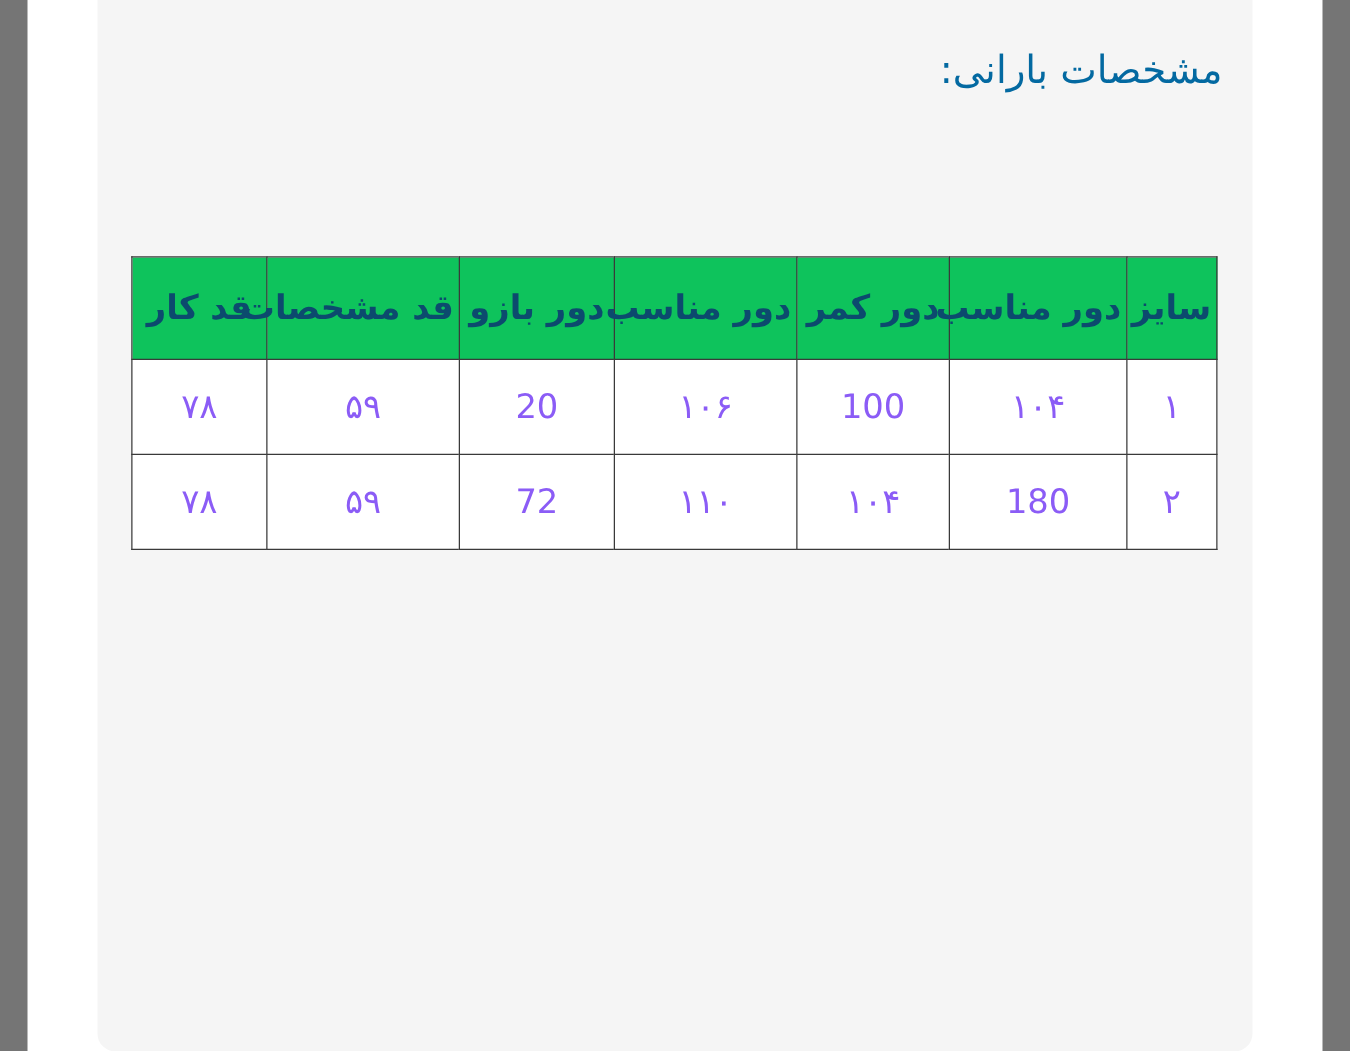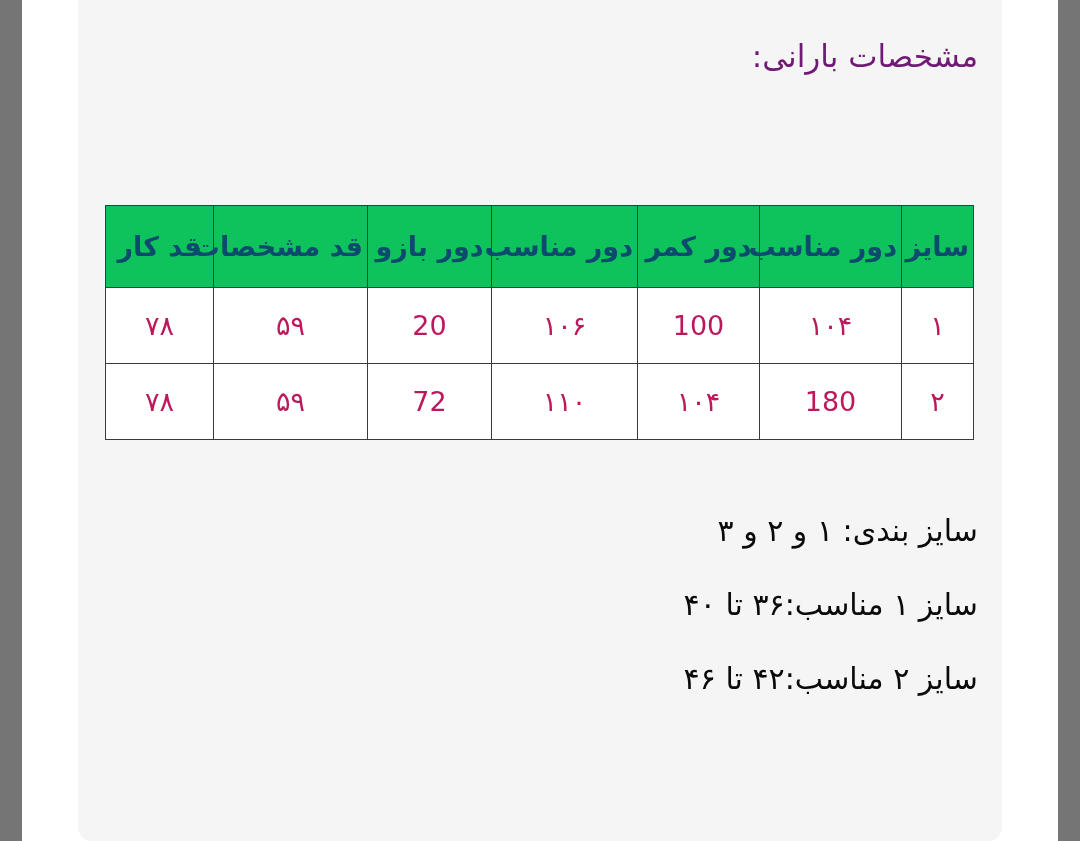--- a/index.html
+++ b/index.html
@@ -41,21 +41,21 @@
     border-bottom-right-radius: 14px;
     direction: rtl;
     text-align: right;
     padding: 0 24px;
   }
 
   
   .heading {
     font-size: 31px;
     line-height: 1.2;
-    color: #701a75;
+    color: #0369a1;
     font-weight: 400;
     padding-top: 38px;
     padding-left: 4px;
     letter-spacing: 0;
   }
 
   
   .table-wrap {
     margin-top: 130px;
     padding-right: 4px;
@@ -67,21 +67,21 @@
     width: 868px;
     direction: rtl;
     background: #ffffff;
   }
 
   table.size-table th,
   table.size-table td {
     border: 1.6px solid #3a3a3a;
     text-align: center;
     vertical-align: middle;
-    color: #be185d;
+    color: #8b5cf6;
   }
 
   table.size-table th {
     background: #0ec35c;
     color: #0c4a6e;
     font-size: 27px;
     font-weight: 700;
     height: 82px;
     padding: 2px 4px;
     white-space: nowrap;
@@ -168,20 +168,15 @@
             <td>۱۰۴</td>
             <td>۱۱۰</td>
             <td>72</td>
             <td>۵۹</td>
             <td>۷۸</td>
           </tr>
         </tbody>
       </table>
     </div>
 
-    <div class="notes">
-      <div class="note-line">سایز بندی: ۱ و ۲ و ۳</div>
-      <div class="note-line">سایز ۱ مناسب:۳۶ تا ۴۰</div>
-      <div class="note-line">سایز ۲ مناسب:۴۲ تا ۴۶</div>
-    </div>
 
   </div>
 </div>
 
 </body></html>

